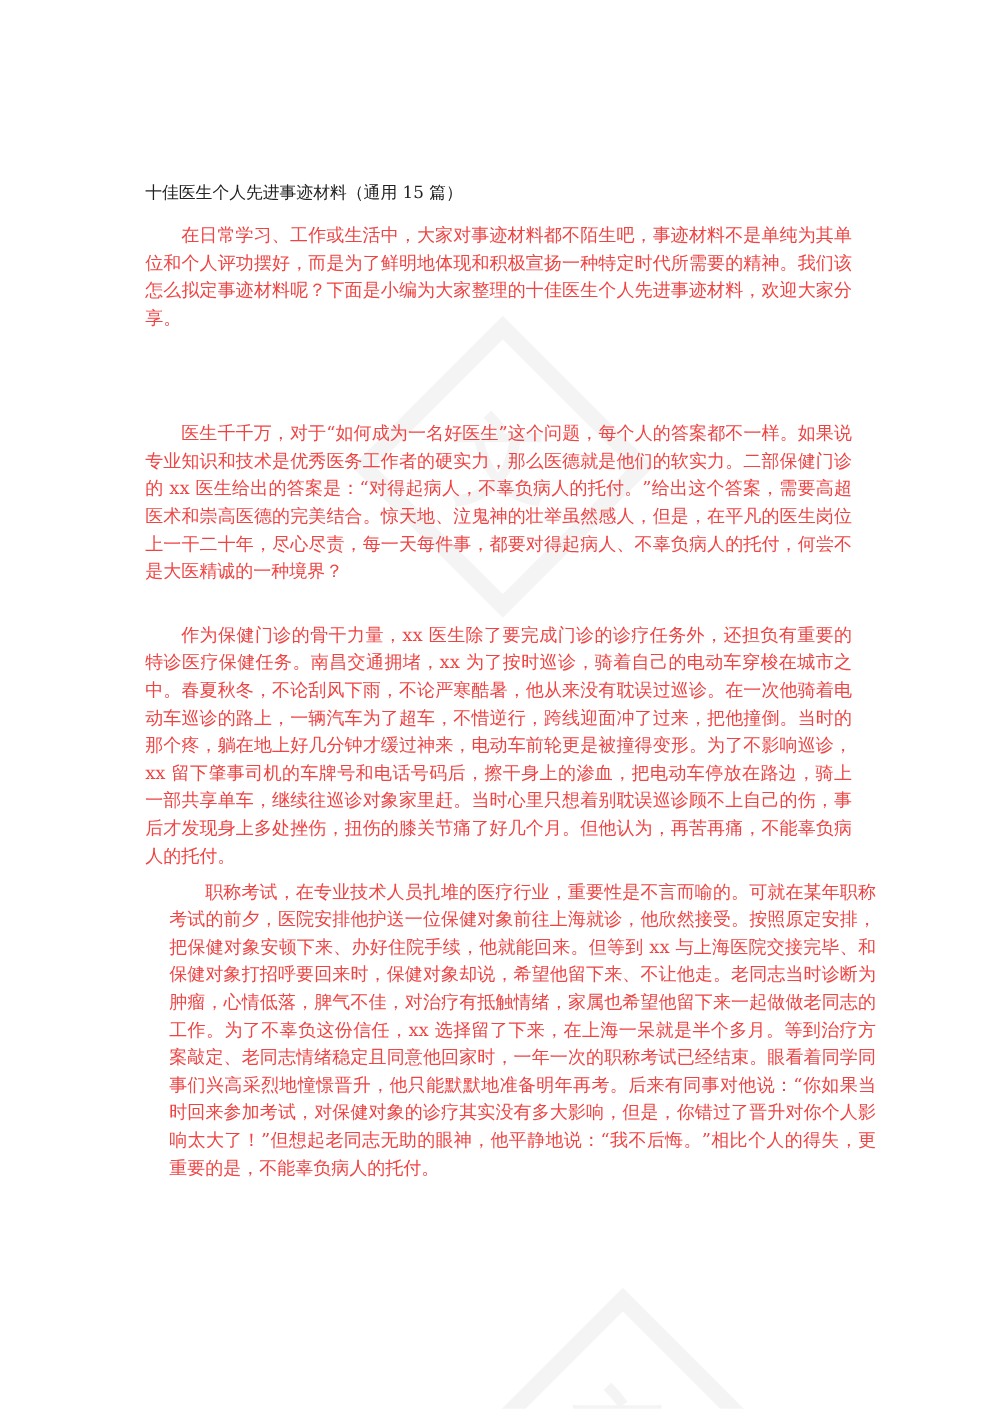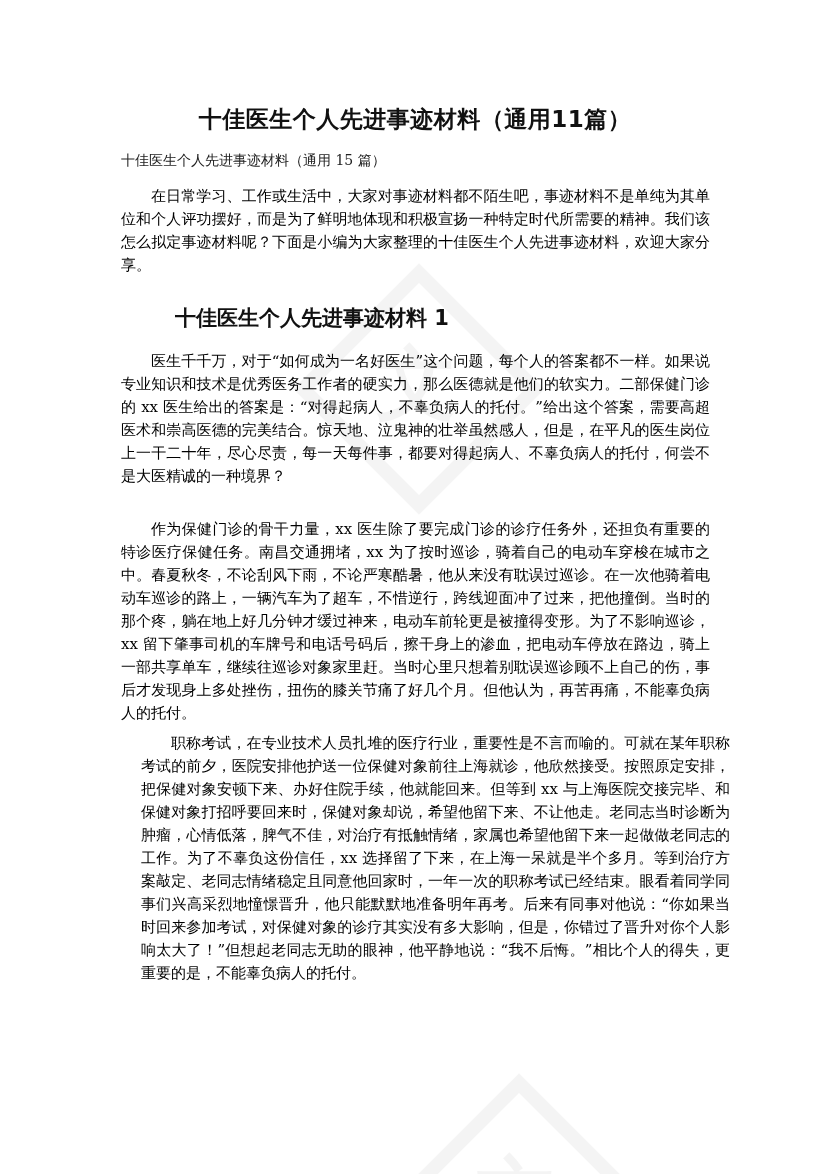--- a/index.html
+++ b/index.html
@@ -59,21 +59,21 @@
       color: #222;
     }
     .para {
       position: absolute;
       left: 121px;
       width: 589px;
       font-size: 15px;
       line-height: 23px;
       text-indent: 2em;
       text-align: justify;
-      color: #000000;
+      color: #ef4444;
       margin: 0;
     }
     .p-intro { top: 185px; }
     .section-heading {
       position: absolute;
       left: 175px;
       top: 304px;
       font-family: "DejaVu Sans", "Liberation Sans", sans-serif;
       font-size: 21px;
       font-weight: bold;
@@ -88,27 +88,25 @@
 
 <div class="page">
 
   <div class="watermark wm1">
     <span class="wm-glyph">文</span>
   </div>
   <div class="watermark wm2">
     <span class="wm-glyph">文</span>
   </div>
 
-  <div class="doc-title">十佳医生个人先进事迹材料（通用11篇）</div>
 
   <div class="subtitle">十佳医生个人先进事迹材料（通用 15 篇）</div>
 
   <p class="para p-intro">在日常学习、工作或生活中，大家对事迹材料都不陌生吧，事迹材料不是单纯为其单位和个人评功摆好，而是为了鲜明地体现和积极宣扬一种特定时代所需要的精神。我们该怎么拟定事迹材料呢？下面是小编为大家整理的十佳医生个人先进事迹材料，欢迎大家分享。</p>
 
-  <div class="section-heading">十佳医生个人先进事迹材料 1</div>
 
   <p class="para p2">作为保健门诊的骨干力量，xx 医生除了要完成门诊的诊疗任务外，还担负有重要的特诊医疗保健任务。南昌交通拥堵，xx 为了按时巡诊，骑着自己的电动车穿梭在城市之中。春夏秋冬，不论刮风下雨，不论严寒酷暑，他从来没有耽误过巡诊。在一次他骑着电动车巡诊的路上，一辆汽车为了超车，不惜逆行，跨线迎面冲了过来，把他撞倒。当时的那个疼，躺在地上好几分钟才缓过神来，电动车前轮更是被撞得变形。为了不影响巡诊，xx 留下肇事司机的车牌号和电话号码后，擦干身上的渗血，把电动车停放在路边，骑上一部共享单车，继续往巡诊对象家里赶。当时心里只想着别耽误巡诊顾不上自己的伤，事后才发现身上多处挫伤，扭伤的膝关节痛了好几个月。但他认为，再苦再痛，不能辜负病人的托付。</p>
 
   <p class="para p1">医生千千万，对于“如何成为一名好医生”这个问题，每个人的答案都不一样。如果说专业知识和技术是优秀医务工作者的硬实力，那么医德就是他们的软实力。二部保健门诊的 xx 医生给出的答案是：“对得起病人，不辜负病人的托付。”给出这个答案，需要高超医术和崇高医德的完美结合。惊天地、泣鬼神的壮举虽然感人，但是，在平凡的医生岗位上一干二十年，尽心尽责，每一天每件事，都要对得起病人、不辜负病人的托付，何尝不是大医精诚的一种境界？</p>
 
   <p class="para p3">职称考试，在专业技术人员扎堆的医疗行业，重要性是不言而喻的。可就在某年职称考试的前夕，医院安排他护送一位保健对象前往上海就诊，他欣然接受。按照原定安排，把保健对象安顿下来、办好住院手续，他就能回来。但等到 xx 与上海医院交接完毕、和保健对象打招呼要回来时，保健对象却说，希望他留下来、不让他走。老同志当时诊断为肿瘤，心情低落，脾气不佳，对治疗有抵触情绪，家属也希望他留下来一起做做老同志的工作。为了不辜负这份信任，xx 选择留了下来，在上海一呆就是半个多月。等到治疗方案敲定、老同志情绪稳定且同意他回家时，一年一次的职称考试已经结束。眼看着同学同事们兴高采烈地憧憬晋升，他只能默默地准备明年再考。后来有同事对他说：“你如果当时回来参加考试，对保健对象的诊疗其实没有多大影响，但是，你错过了晋升对你个人影响太大了！”但想起老同志无助的眼神，他平静地说：“我不后悔。”相比个人的得失，更重要的是，不能辜负病人的托付。</p>
 
 </div>
 
 </body></html>

